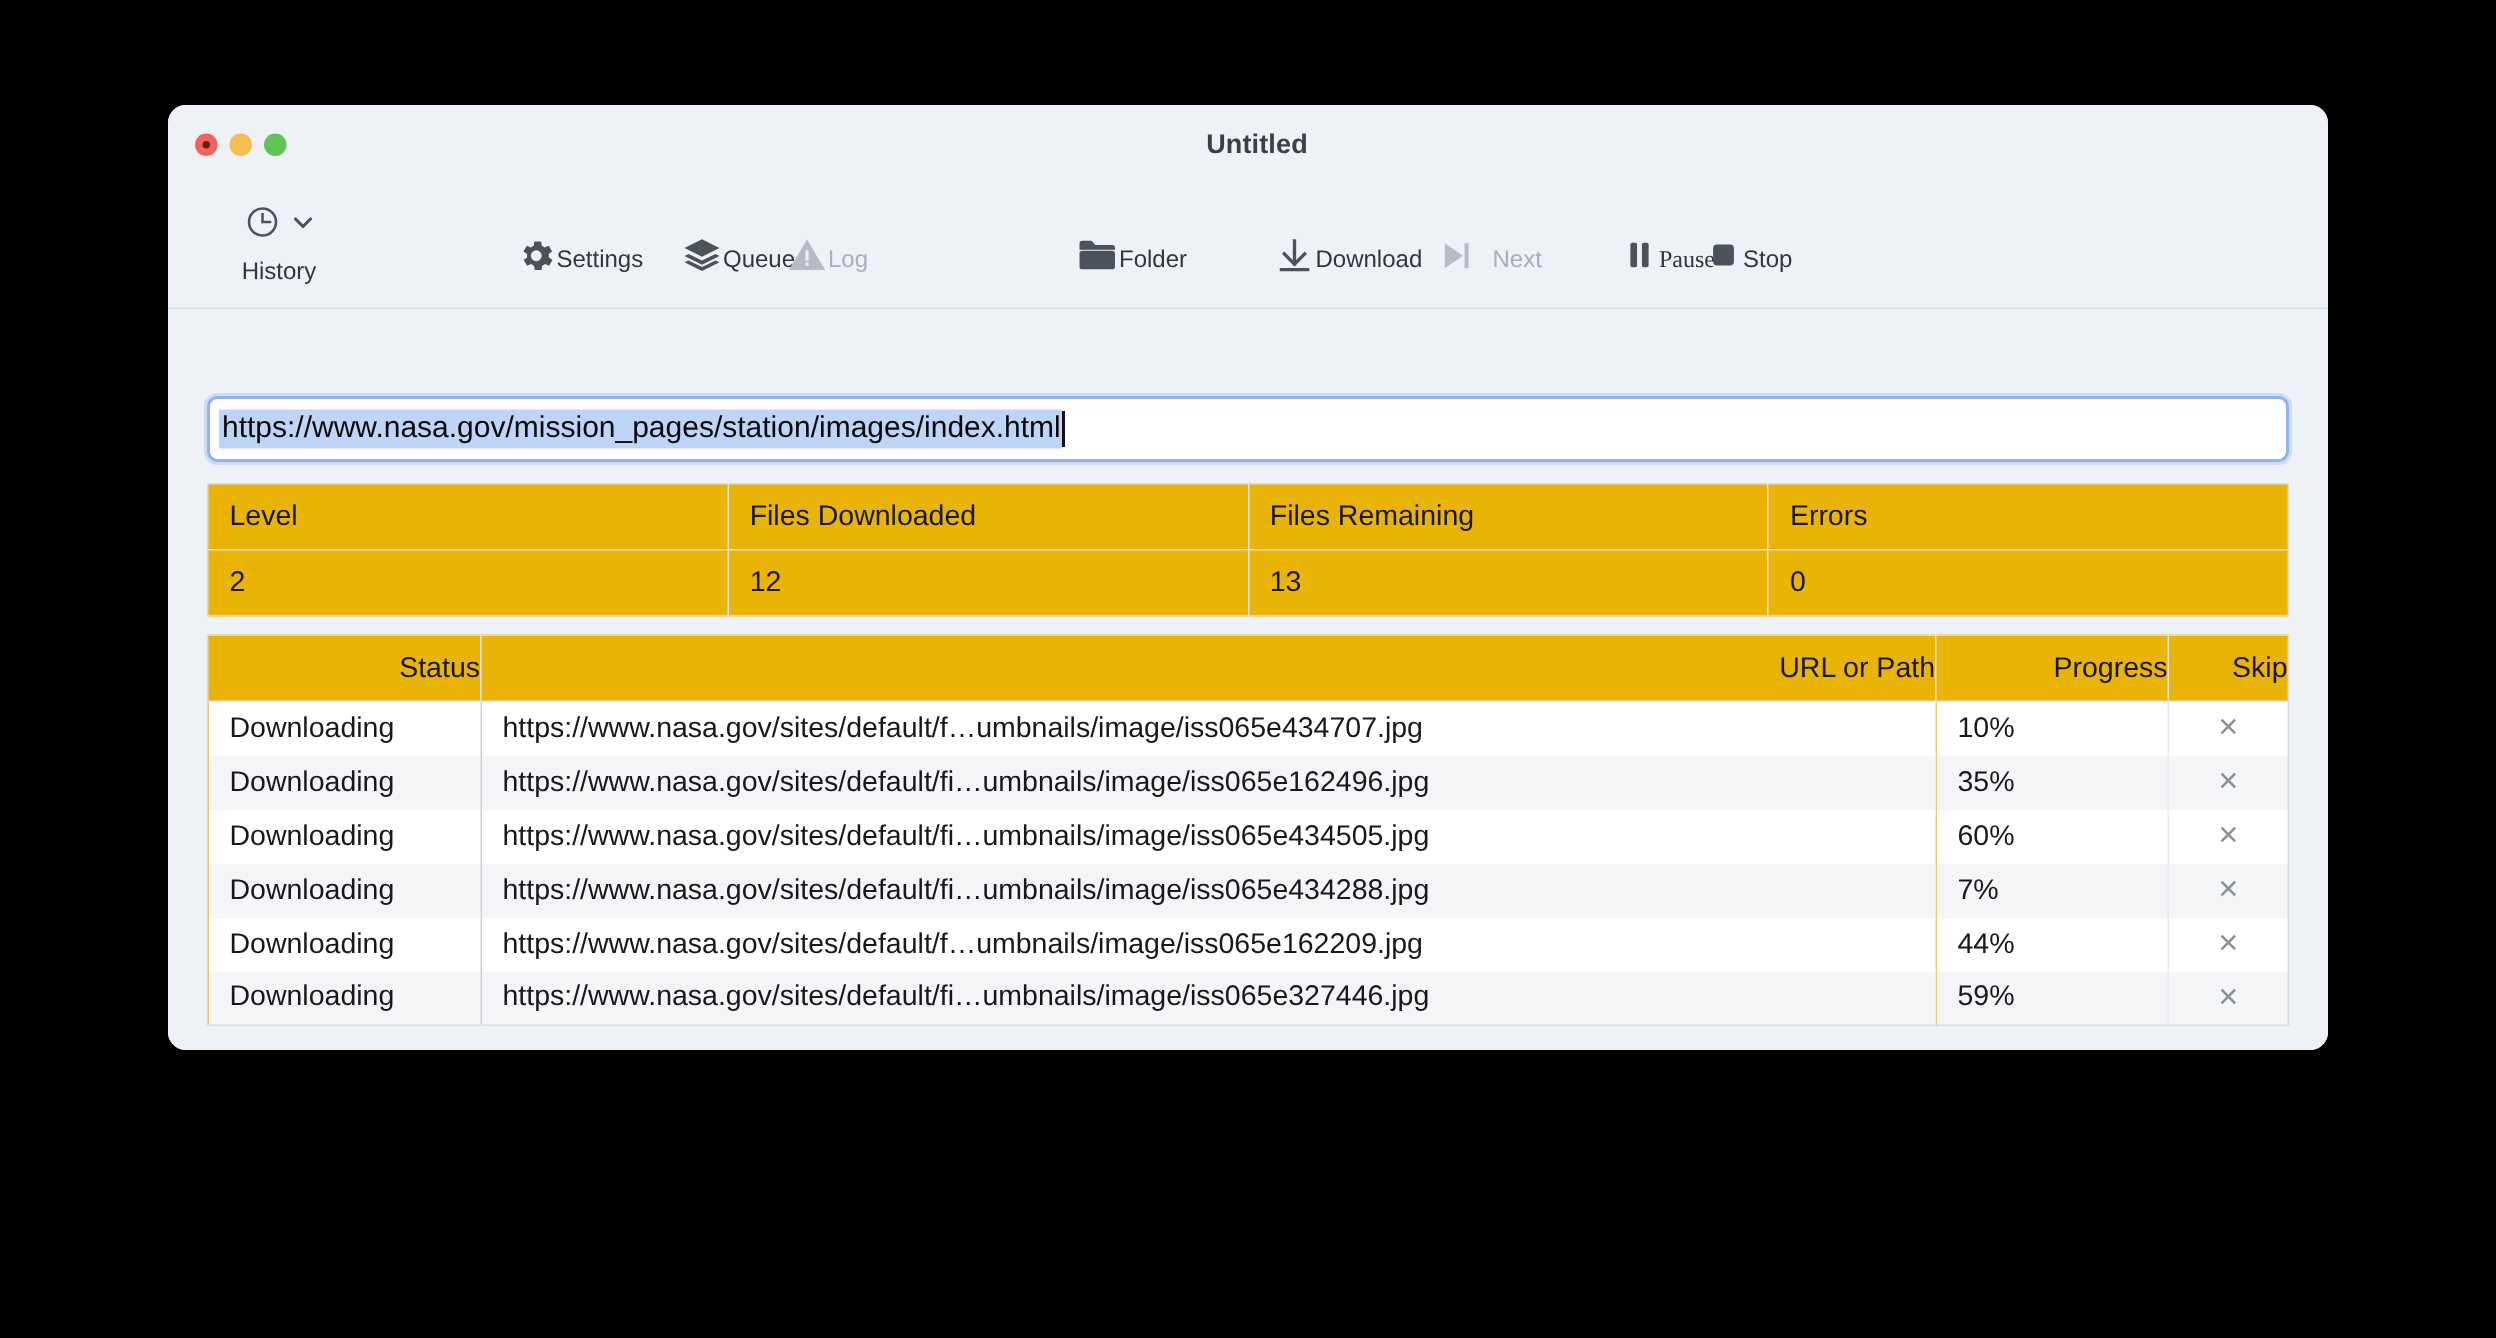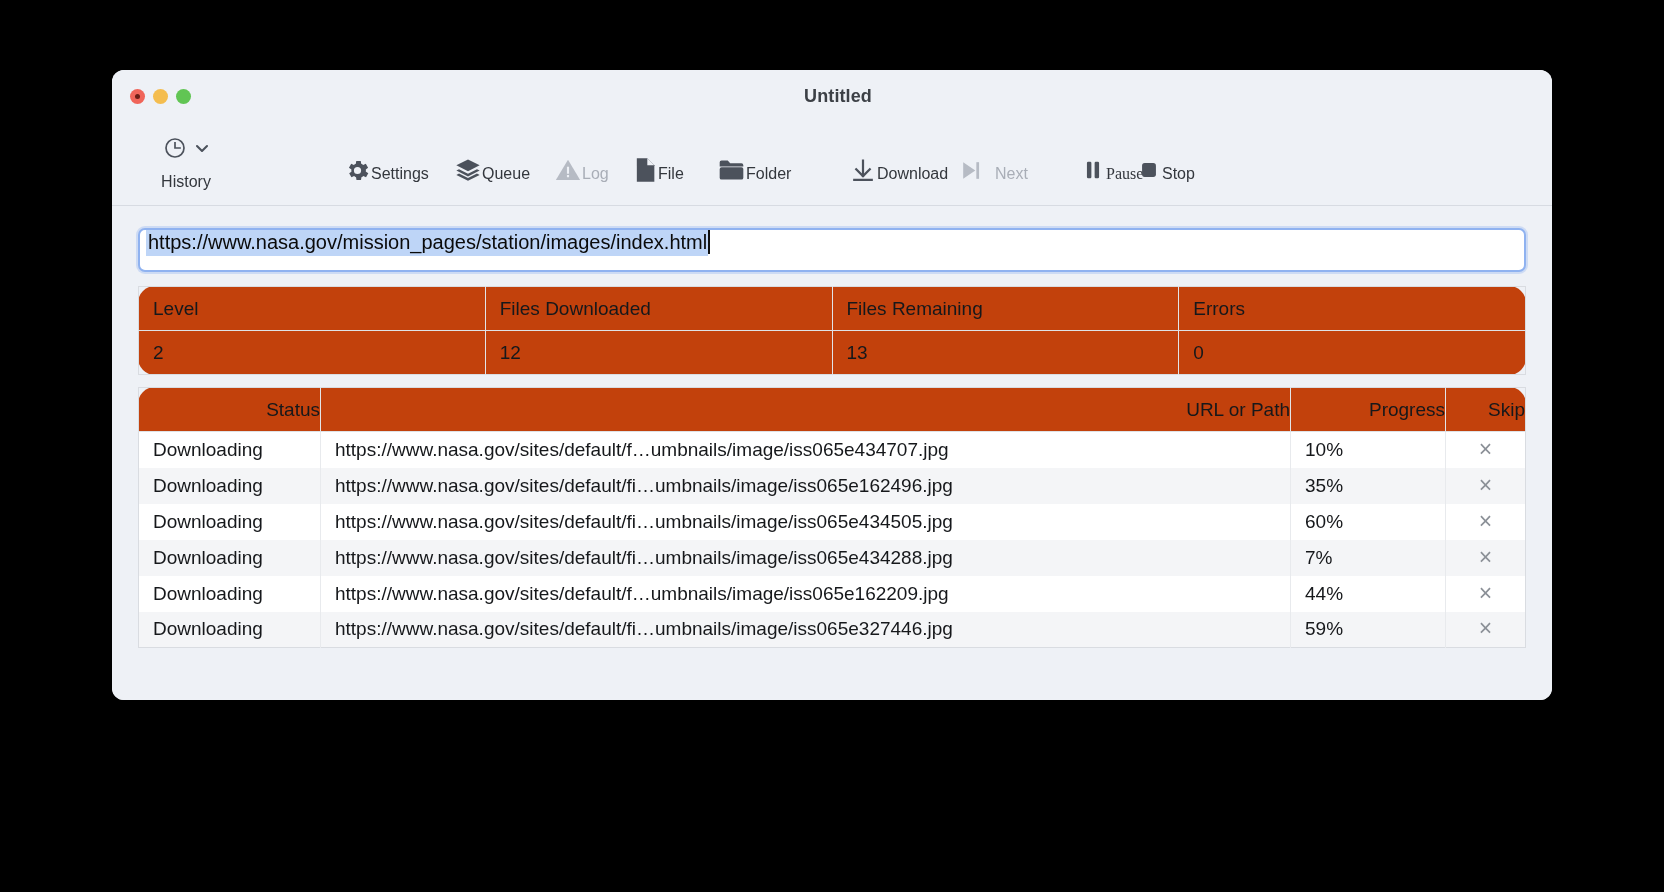--- a/index.html
+++ b/index.html
@@ -129,23 +129,24 @@
     background: #eef1f6;
   }
 
   .urlbar {
     height: 44px;
     background: #ffffff;
     border: 2px solid #8fb2f0;
     border-radius: 7px;
     box-shadow: 0 0 0 2px rgba(143,178,240,0.35);
     display: flex;
-    align-items: flex-start;
+    align-items: center;
     padding: 0 6px;
     margin-bottom: 14px;
+    margin-top: 36px;
   }
   .url-text {
     font-size: 20px;
     color: #0a0a0a;
     background: #bed5f7;
     padding: 1px 1px 2px 2px;
     white-space: nowrap;
     position: relative;
   }
   .url-caret {
@@ -155,22 +156,21 @@
     background: #111;
     vertical-align: -5px;
     margin-left: 0px;
   }
 
   
   table {
     border-collapse: collapse;
     width: 100%;
     table-layout: fixed;
-    background: #c2410c;
-    border-radius: 17px;
+    background: #eab308;
   }
   .stats-table {
     border: 1px solid #d9dce1;
     margin-bottom: 12px;
   }
   .stats-table th, .stats-table td {
     text-align: left;
     font-weight: normal;
     font-size: 19px;
     color: #16181b;
@@ -278,40 +278,31 @@
       <div class="tb-icon">
         <svg width="28" height="28" viewBox="0 0 24 24" fill="currentColor">
           <path d="M12 3 L22 8 L12 13 L2 8 Z"></path>
           <path d="M4.3 11.4 L2 12.5 L12 17.5 L22 12.5 L19.7 11.4 L12 15.2 Z"></path>
           <path d="M4.3 15.1 L2 16.2 L12 21.2 L22 16.2 L19.7 15.1 L12 18.9 Z"></path>
         </svg>
       </div>
       <div class="tb-label">Queue</div>
     </div>
 
-    <div class="tb-item disabled" style="left:442px;">
+    <div class="tb-item disabled" style="left:412px;">
       <div class="tb-icon">
         <svg width="28" height="28" viewBox="0 0 24 24" fill="currentColor">
           <path d="M12 3.2 L22.4 20.6 H1.6 Z"></path>
           <rect x="11.1" y="9.2" width="1.8" height="6" fill="#eef1f6"></rect>
           <rect x="11.1" y="16.3" width="1.8" height="1.9" fill="#eef1f6"></rect>
         </svg>
       </div>
       <div class="tb-label">Log</div>
     </div>
 
-    <div class="tb-item" style="left:520px;">
-      <div class="tb-icon">
-        <svg width="26" height="28" viewBox="0 0 20 24" fill="currentColor">
-          <path d="M3 2 h9 l6 6 v14 a0 0 0 0 1 0 0 H3 Z"></path>
-          <path d="M12 2 v6 h6 Z" fill="#eef1f6"></path>
-        </svg>
-      </div>
-      <div class="tb-label">File</div>
-    </div>
 
     <div class="tb-item" style="left:605px;">
       <div class="tb-icon">
         <svg width="29" height="26" viewBox="0 0 24 22" fill="currentColor">
           <path d="M2 4.5 a1.6 1.6 0 0 1 1.6-1.6 h5.2 l2.1 2.4 h9.5 A1.6 1.6 0 0 1 22 6.9 v1.1 H2 Z"></path>
           <rect x="2" y="8.6" width="20" height="10.5" rx="1.6"></rect>
         </svg>
       </div>
       <div class="tb-label">Folder</div>
     </div>

